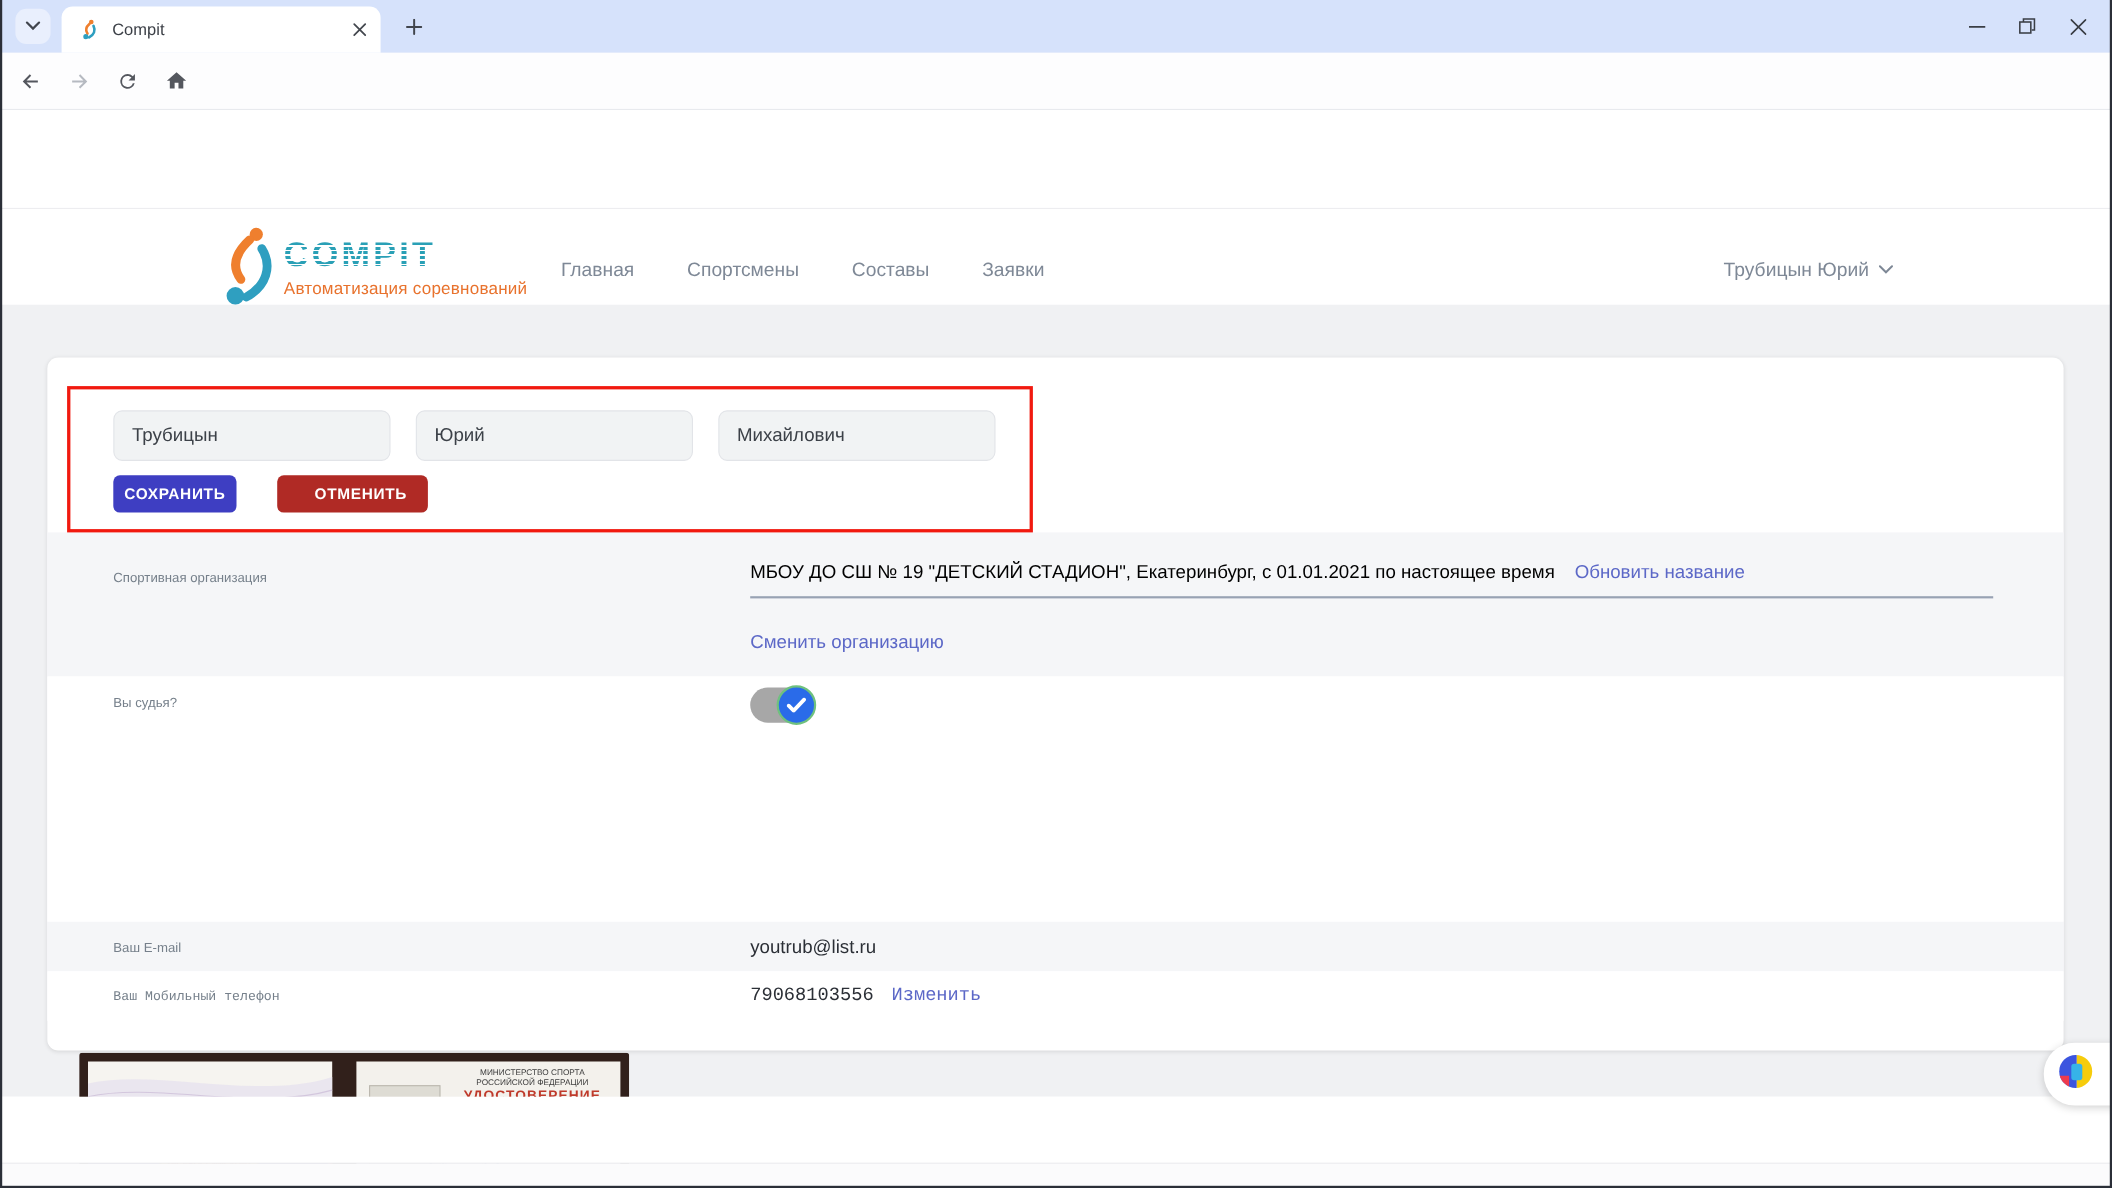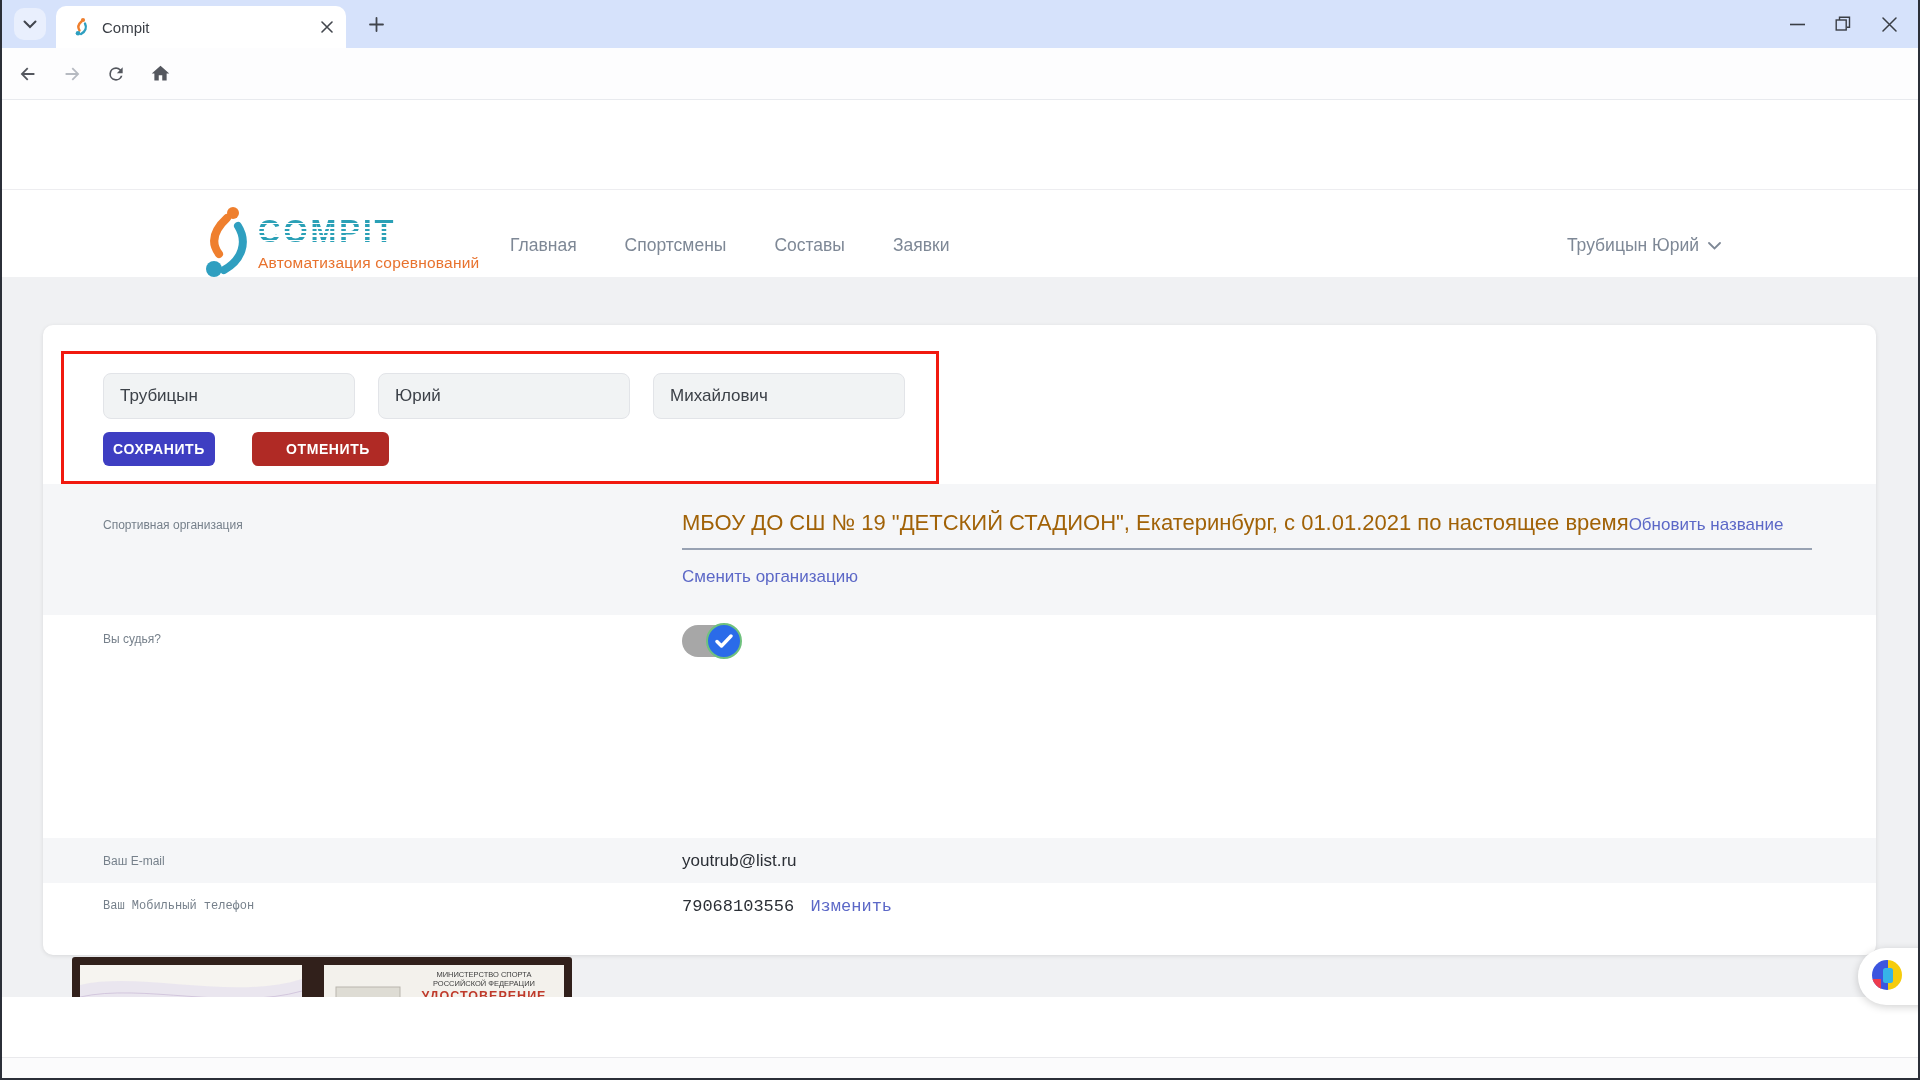--- a/index.html
+++ b/index.html
@@ -73,24 +73,24 @@
 
   .row { position:absolute; left:0; width:1833px; }
   .row-org { top:159px; height:131px; background:#f5f6f8; }
   .row-judge { top:290px; height:223px; background:#fff; }
   .row-email { top:513px; height:45px; background:#f5f6f8; }
   .row-phone { top:558px; height:45px; background:#fff;font-family:Liberation Mono, monospace; }
   .row-label { position:absolute; left:60px; font-size:12px; color:#76808b; }
   .row-value { position:absolute; left:639px; font-size:17px; color:#2b2f36;text-align:right; }
   .org-value-block { position:absolute; left:639px; top:26px; width:1130px; }
   .org-line1 { display:flex; align-items:baseline; border-bottom:2px solid #98a2b3; padding-bottom:12px; }
-  .org-name { font-size:22px; color:#a16207; white-space:nowrap; }
+  .org-name { font-size:17px; color:#000000; white-space:nowrap; }
   .link { color:#5c68c7; cursor:pointer; text-decoration:none; }
-  .org-update { font-size:17px; white-space:nowrap; }
-  .org-change { display:inline-block; margin-top:17px; font-size:17px; }
+  .org-update { font-size:17px; margin-left:18px; white-space:nowrap; }
+  .org-change { display:inline-block; margin-top:30px; font-size:17px; }
   .v-center { top:50%; transform:translateY(-50%); }
 
   
   .toggle { position:absolute; left:639px; top:10px; width:57px; height:32px; border-radius:16px; background:#a7a7a7; cursor:pointer; }
   .toggle-thumb { position:absolute; right:-3px; top:-2px; width:36px; height:36px; border-radius:50%; background:#2a6be9; border:2px solid #6fc17e; display:flex; align-items:center; justify-content:center; }
 
   
   .certificate { position:absolute; left:29px; top:342px; width:500px; height:171px; cursor:pointer; }
 
   

